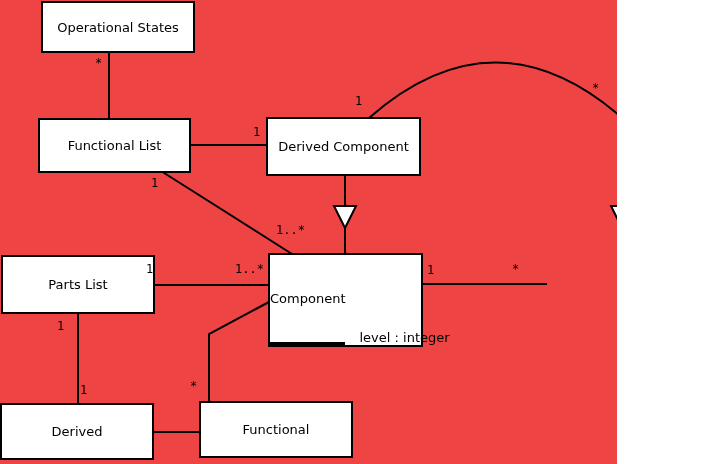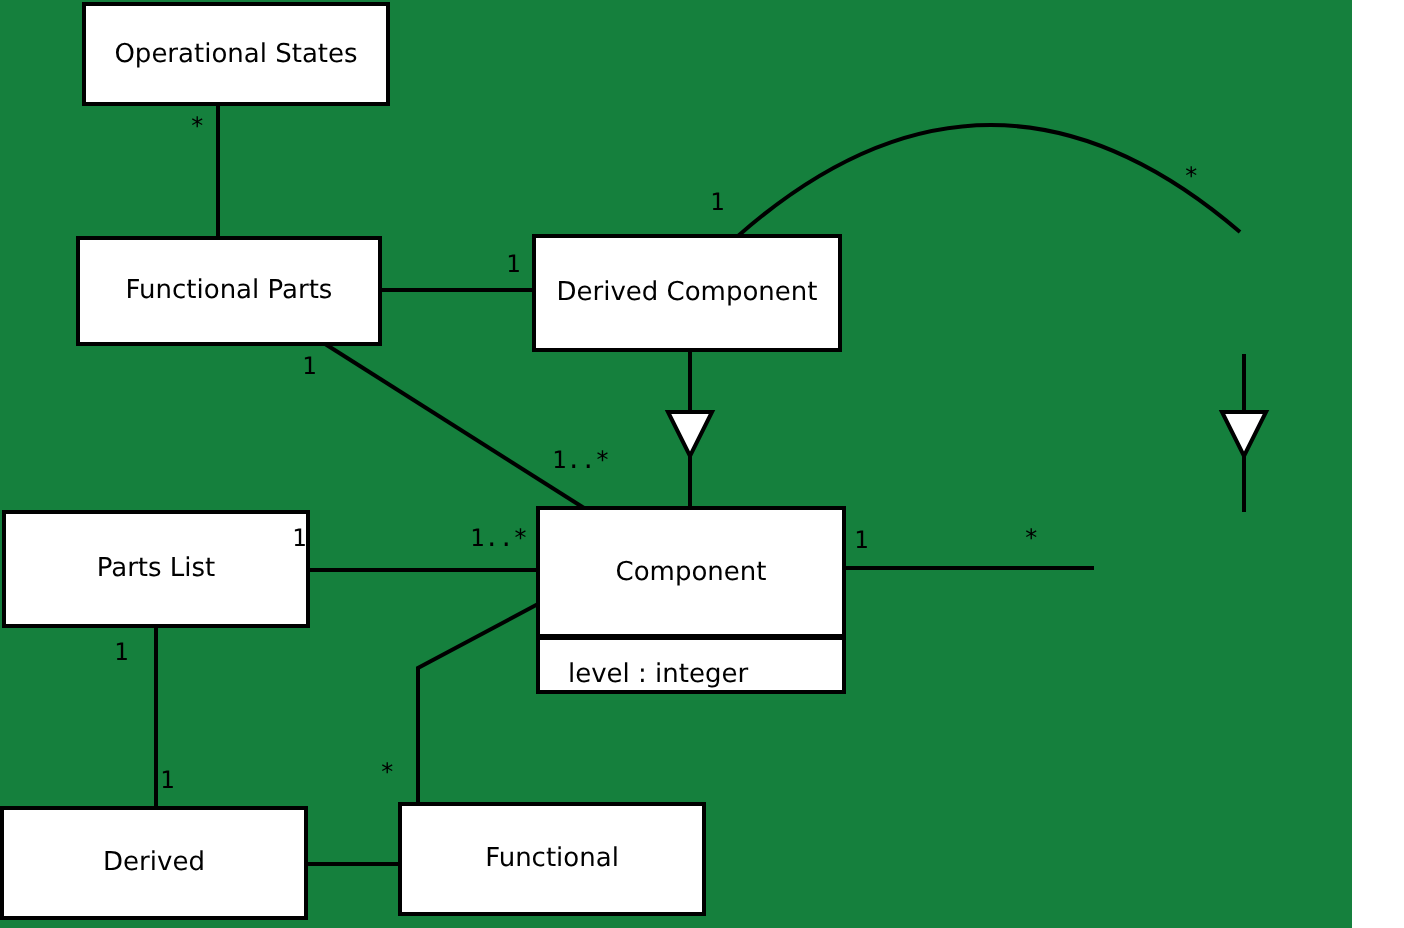--- a/index.html
+++ b/index.html
@@ -1,26 +1,26 @@
 <!DOCTYPE html>
 <html><head>
 <meta charset="utf-8">
 <style>
   html,body{margin:0;padding:0;background:#ffffff;}
   .stage{
-    position:relative;width:676px;height:464px;background:#15803d;
+    position:relative;width:617px;height:464px;background:#ef4444;
     font-family:"DejaVu Sans",sans-serif;overflow:hidden;color:#000;
   }
   .edges{position:absolute;left:0;top:0;}
   .node{
     position:absolute;box-sizing:border-box;border:2px solid #000;background:#fff;
     display:flex;align-items:center;justify-content:center;
     font-size:13px;line-height:15px;text-align:center;white-space:nowrap;
   }
-  .comp-box{flex-direction:column;align-items:stretch;justify-content:flex-start;}
+  .comp-box{align-items:stretch;justify-content:flex-start;}
   .comp-title{
     flex:0 0 62px;display:flex;align-items:center;justify-content:center;
     border-bottom:3px solid #000;
   }
   .comp-attrs{
     flex:1 1 auto;display:flex;align-items:flex-end;justify-content:flex-start;
     padding-left:14px;
   }
   .mult{
     position:absolute;font-family:"DejaVu Sans Mono",monospace;
@@ -59,21 +59,21 @@
     <line x1="622" y1="177" x2="622" y2="206"></line>
     <polygon points="611,206 633,206 622,228" fill="#ffffff"></polygon>
     <line x1="622" y1="228" x2="622" y2="256"></line>
   </svg>
 
   <div class="node" style="left:41px;top:1px;width:154px;height:52px">
     <span>Operational States</span>
   </div>
 
   <div class="node" style="left:38px;top:118px;width:153px;height:55px">
-    <span>Functional Parts</span>
+    <span>Functional List</span>
   </div>
 
   <div class="node" style="left:266px;top:117px;width:155px;height:59px">
     <span>Derived Component</span>
   </div>
 
 
   <div class="node" style="left:1px;top:255px;width:154px;height:59px">
     <span>Parts List</span>
   </div>

